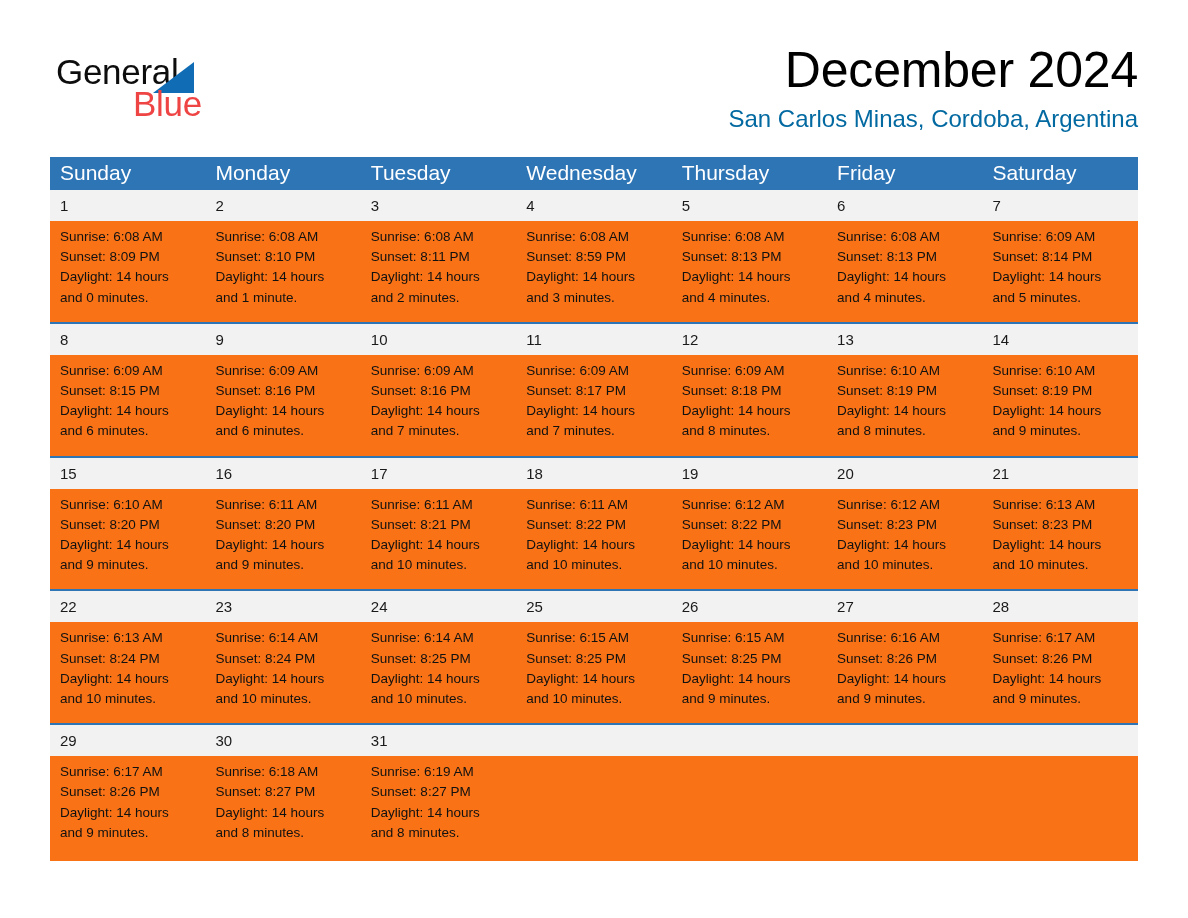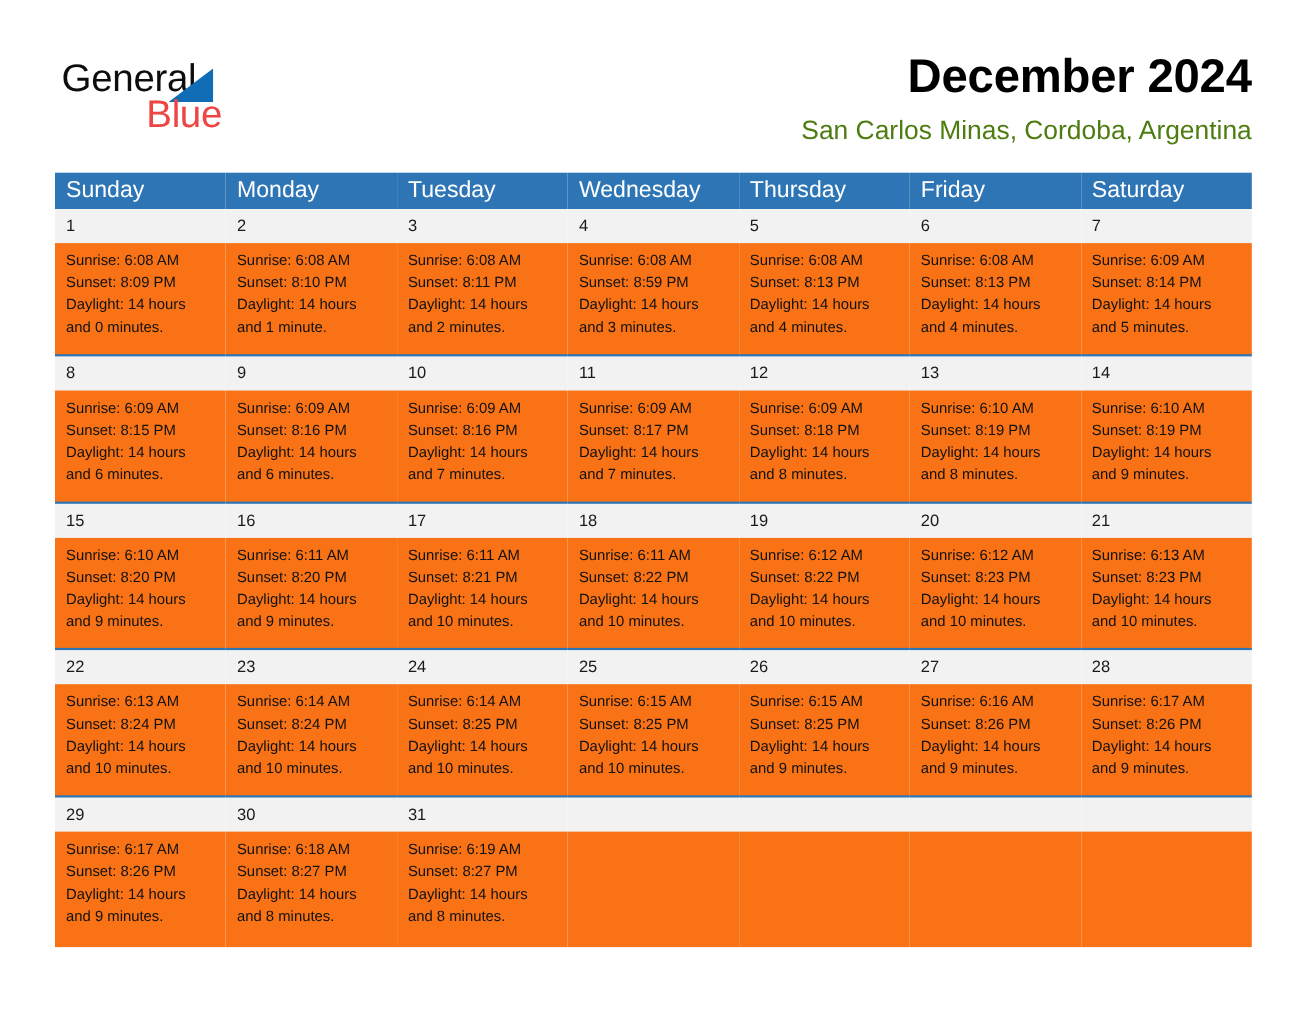--- a/index.html
+++ b/index.html
@@ -70,33 +70,33 @@
   }
 
   .title-block {
     position: absolute;
     right: 0;
     top: 0;
     text-align: right;
     width: 800px;
   }
   .cal-title {
-    font-size: 43px;
+    font-size: 50px;
     line-height: 52px;
-    font-weight: 700;
+    font-weight: 400;
     color: #000000;
     letter-spacing: -0.2px;
     white-space: nowrap;
   }
   .cal-subtitle {
     margin-top: 9px;
     font-size: 24px;
     line-height: 28px;
     font-weight: 400;
-    color: #4d7c0f;
+    color: #0369a1;
     white-space: nowrap;
   }
 
   
   .calendar {
     position: absolute;
     left: 50px;
     top: 157px;
     width: 1088px;
     border-collapse: collapse;

